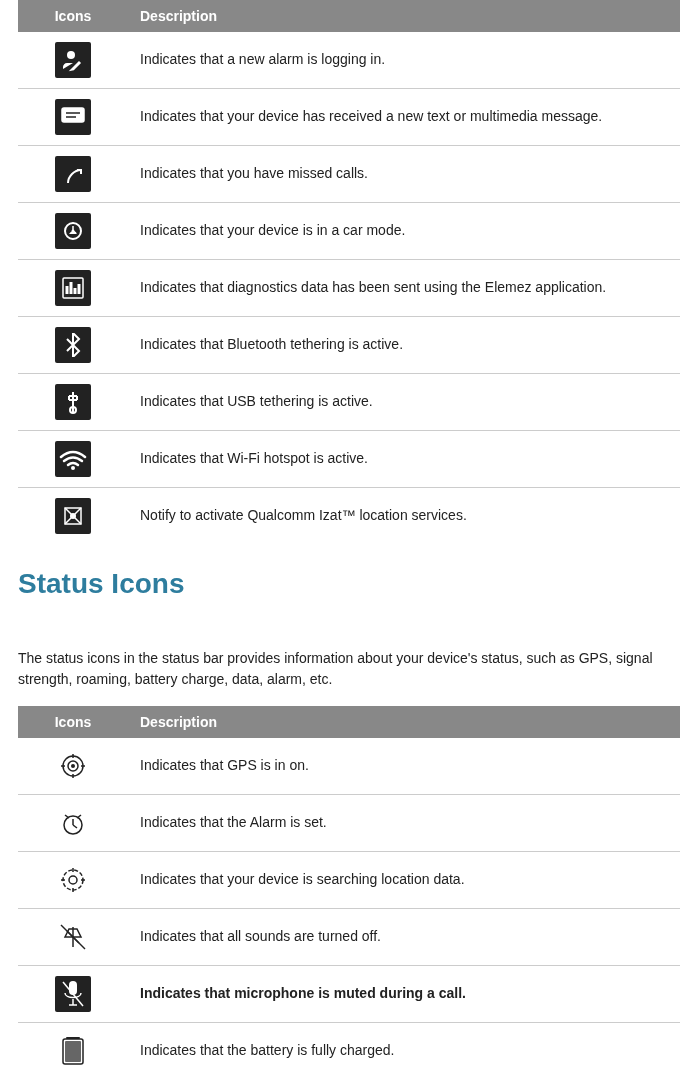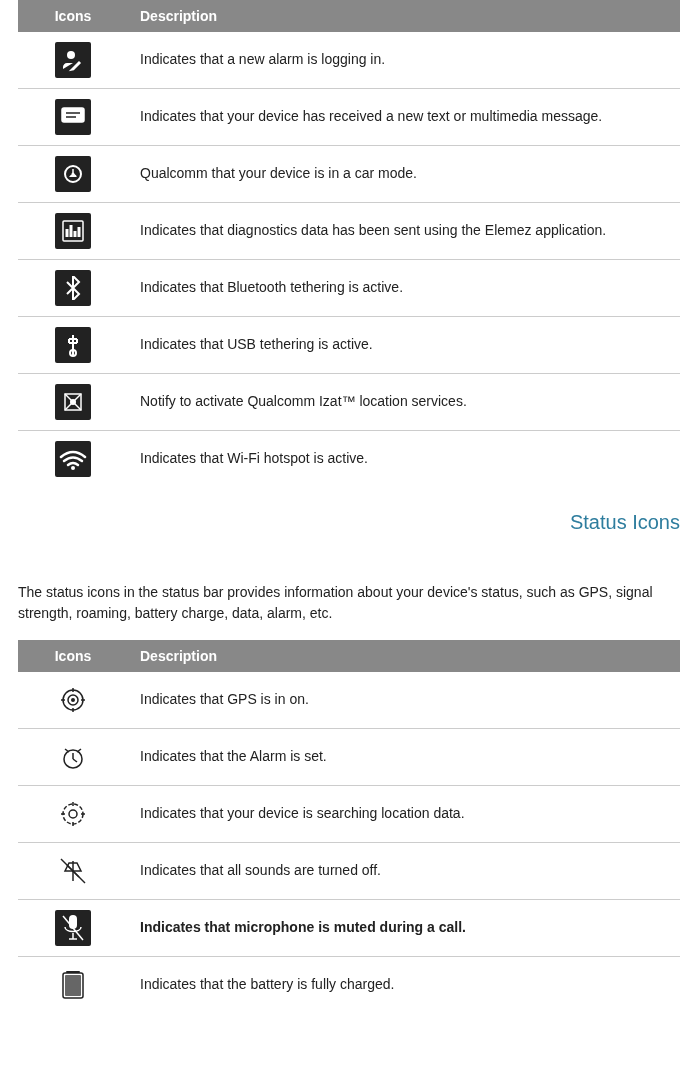--- a/index.html
+++ b/index.html
@@ -54,24 +54,23 @@
       line-height: 1.4;
     }
 
     tbody td:first-child {
       text-align: center;
       width: 110px;
     }
 
     .section-title {
       color: #2e7d9e;
-      font-size: 20px;
-      font-weight: normal;
+      font-size: 28px;
+      font-weight: bold;
       margin: 10px 0 8px 0;
-      text-align: right;
     }
 
     .section-desc {
       font-size: 14px;
       color: #222;
       margin-bottom: 16px;
       line-height: 1.5;
       margin-top: 48px;
     }
 
@@ -148,31 +147,44 @@
                 </svg>
               </div>
             </div>
     </td>
     <td>Indicates that your device has received a new text or multimedia  message.</td>
   </tr>
         <tr>
     <td>
       <div class="icon-cell">
               <div class="icon-box">
+                <svg width="24" height="24" viewBox="0 0 24 24" fill="none">
+                  <path d="M20 8 C17 8 14 9 11 12 C8 15 7 18 7 21" stroke="white" stroke-width="2" fill="none"></path>
+                  <polyline points="16,8 20,8 20,12" stroke="white" stroke-width="2" fill="none"></polyline>
+                </svg>
+              </div>
+            </div>
+    </td>
+    <td>Indicates that you have missed  calls.</td>
+  </tr>
+        <tr>
+    <td>
+      <div class="icon-cell">
+              <div class="icon-box">
                 <svg width="28" height="24" viewBox="0 0 28 24" fill="white">
                   <circle cx="14" cy="12" r="8" stroke="white" stroke-width="2" fill="none"></circle>
                   <path d="M10 15 Q14 9 18 15" fill="white"></path>
                   <line x1="14" y1="12" x2="14" y2="7" stroke="white" stroke-width="1.5"></line>
                   <line x1="14" y1="12" x2="17" y2="14" stroke="white" stroke-width="1.5"></line>
                   <circle cx="14" cy="12" r="1.5" fill="white"></circle>
                 </svg>
               </div>
             </div>
     </td>
-    <td>Qualcomm that your device is in a car  mode.</td>
+    <td>Indicates that your device is in a car  mode.</td>
   </tr>
         <tr>
     <td>
       <div class="icon-cell">
               <div class="icon-box">
                 <svg width="24" height="24" viewBox="0 0 24 24" fill="white">
                   <rect x="2" y="2" width="20" height="20" rx="1" stroke="white" stroke-width="1.5" fill="none"></rect>
                   <line x1="6" y1="18" x2="6" y2="10" stroke="white" stroke-width="3"></line>
                   <line x1="10" y1="18" x2="10" y2="6" stroke="white" stroke-width="3"></line>
                   <line x1="14" y1="18" x2="14" y2="12" stroke="white" stroke-width="3"></line>
@@ -209,45 +221,45 @@
                 </svg>
               </div>
             </div>
     </td>
     <td>Indicates that USB tethering is  active.</td>
   </tr>
         <tr>
     <td>
       <div class="icon-cell">
               <div class="icon-box">
+                <svg width="28" height="24" viewBox="0 0 28 24" fill="none">
+                  <path d="M2 10 Q14 0 26 10" stroke="white" stroke-width="2.5" fill="none" stroke-linecap="round"></path>
+                  <path d="M5 14 Q14 7 23 14" stroke="white" stroke-width="2.5" fill="none" stroke-linecap="round"></path>
+                  <path d="M9 18 Q14 14 19 18" stroke="white" stroke-width="2.5" fill="none" stroke-linecap="round"></path>
+                  <circle cx="14" cy="21" r="2" fill="white"></circle>
+                </svg>
+              </div>
+            </div>
+    </td>
+    <td>Indicates that Wi-Fi hotspot is  active.</td>
+  </tr>
+        <tr>
+    <td>
+      <div class="icon-cell">
+              <div class="icon-box">
                 <svg width="24" height="24" viewBox="0 0 24 24" fill="white">
                   <rect x="4" y="4" width="16" height="16" fill="none" stroke="white" stroke-width="1.5"></rect>
                   <line x1="4" y1="4" x2="20" y2="20" stroke="white" stroke-width="1.5"></line>
                   <line x1="20" y1="4" x2="4" y2="20" stroke="white" stroke-width="1.5"></line>
                   <circle cx="12" cy="12" r="3" fill="white"></circle>
                 </svg>
               </div>
             </div>
     </td>
     <td>Notify to activate Qualcomm Izat™ location  services.</td>
-  </tr>
-        <tr>
-    <td>
-      <div class="icon-cell">
-              <div class="icon-box">
-                <svg width="28" height="24" viewBox="0 0 28 24" fill="none">
-                  <path d="M2 10 Q14 0 26 10" stroke="white" stroke-width="2.5" fill="none" stroke-linecap="round"></path>
-                  <path d="M5 14 Q14 7 23 14" stroke="white" stroke-width="2.5" fill="none" stroke-linecap="round"></path>
-                  <path d="M9 18 Q14 14 19 18" stroke="white" stroke-width="2.5" fill="none" stroke-linecap="round"></path>
-                  <circle cx="14" cy="21" r="2" fill="white"></circle>
-                </svg>
-              </div>
-            </div>
-    </td>
-    <td>Indicates that Wi-Fi hotspot is  active.</td>
   </tr>
       </tbody>
   </table>
 
   <h2 class="section-title">Status Icons</h2>
   <p class="section-desc">The status icons in the status bar provides information about your device's status, such as GPS, signal strength, roaming, battery charge, data, alarm,  etc.</p>
 
   <table>
     <thead>
       <tr>

